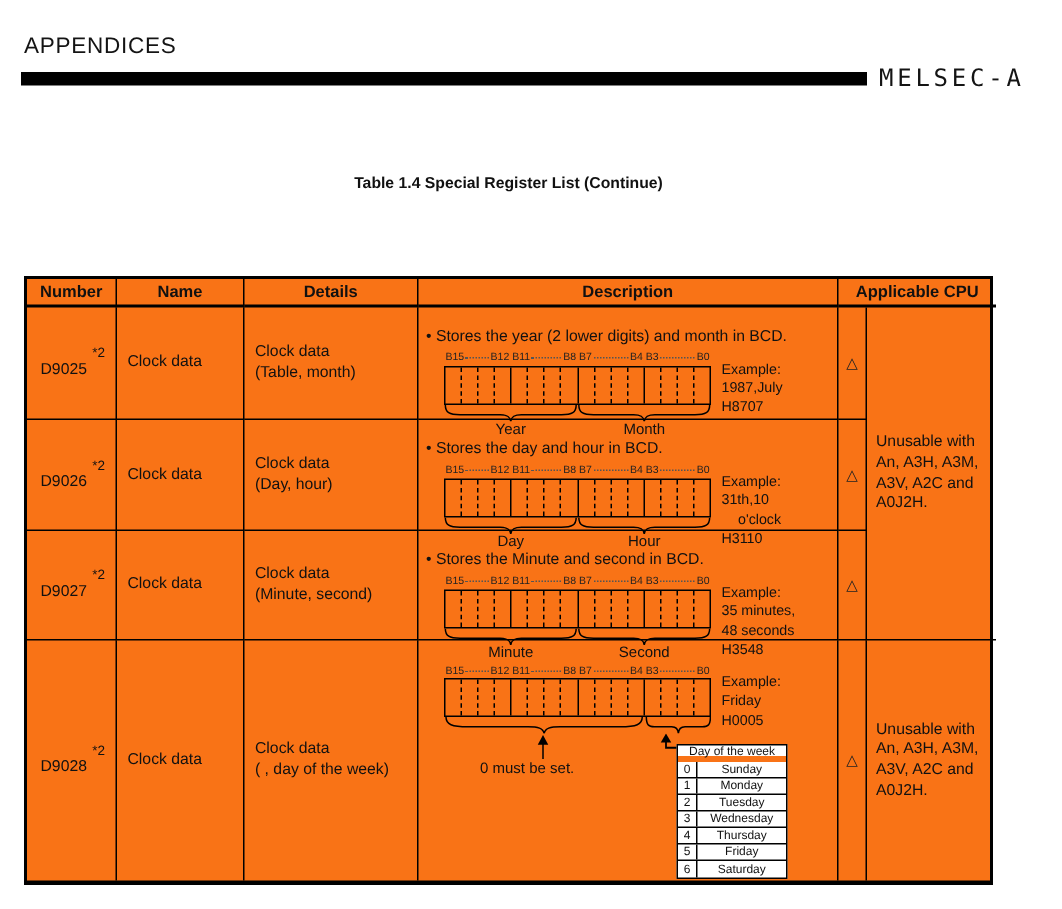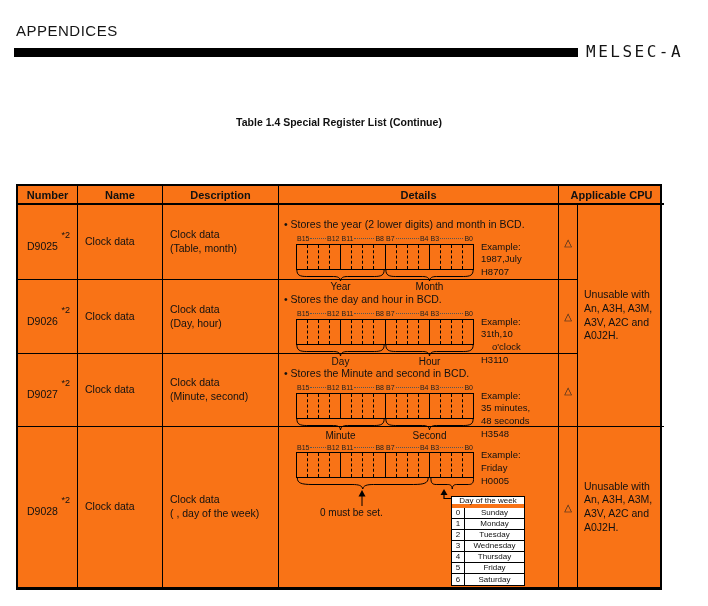--- a/index.html
+++ b/index.html
@@ -81,22 +81,22 @@
   <div class="appendices">APPENDICES</div>
   <div class="topbar"></div>
   <div class="melsec">MELSEC-A</div>
 
   <div class="tabletitle">Table 1.4 Special Register List (Continue)</div>
 
   <div class="reg-table">
 
     <div class="cell hc">Number</div>
     <div class="cell hc">Name</div>
+    <div class="cell hc">Details</div>
     <div class="cell hc">Description</div>
-    <div class="cell hc">Details</div>
     <div class="cell hc lc span2">Applicable CPU</div>
 
     <div class="cell nc">
       <span class="note2">*2</span>
       <span class="num">D9025</span>
     </div>
     <div class="cell nmc">
       <span>Clock data</span>
     </div>
     <div class="cell dc">

